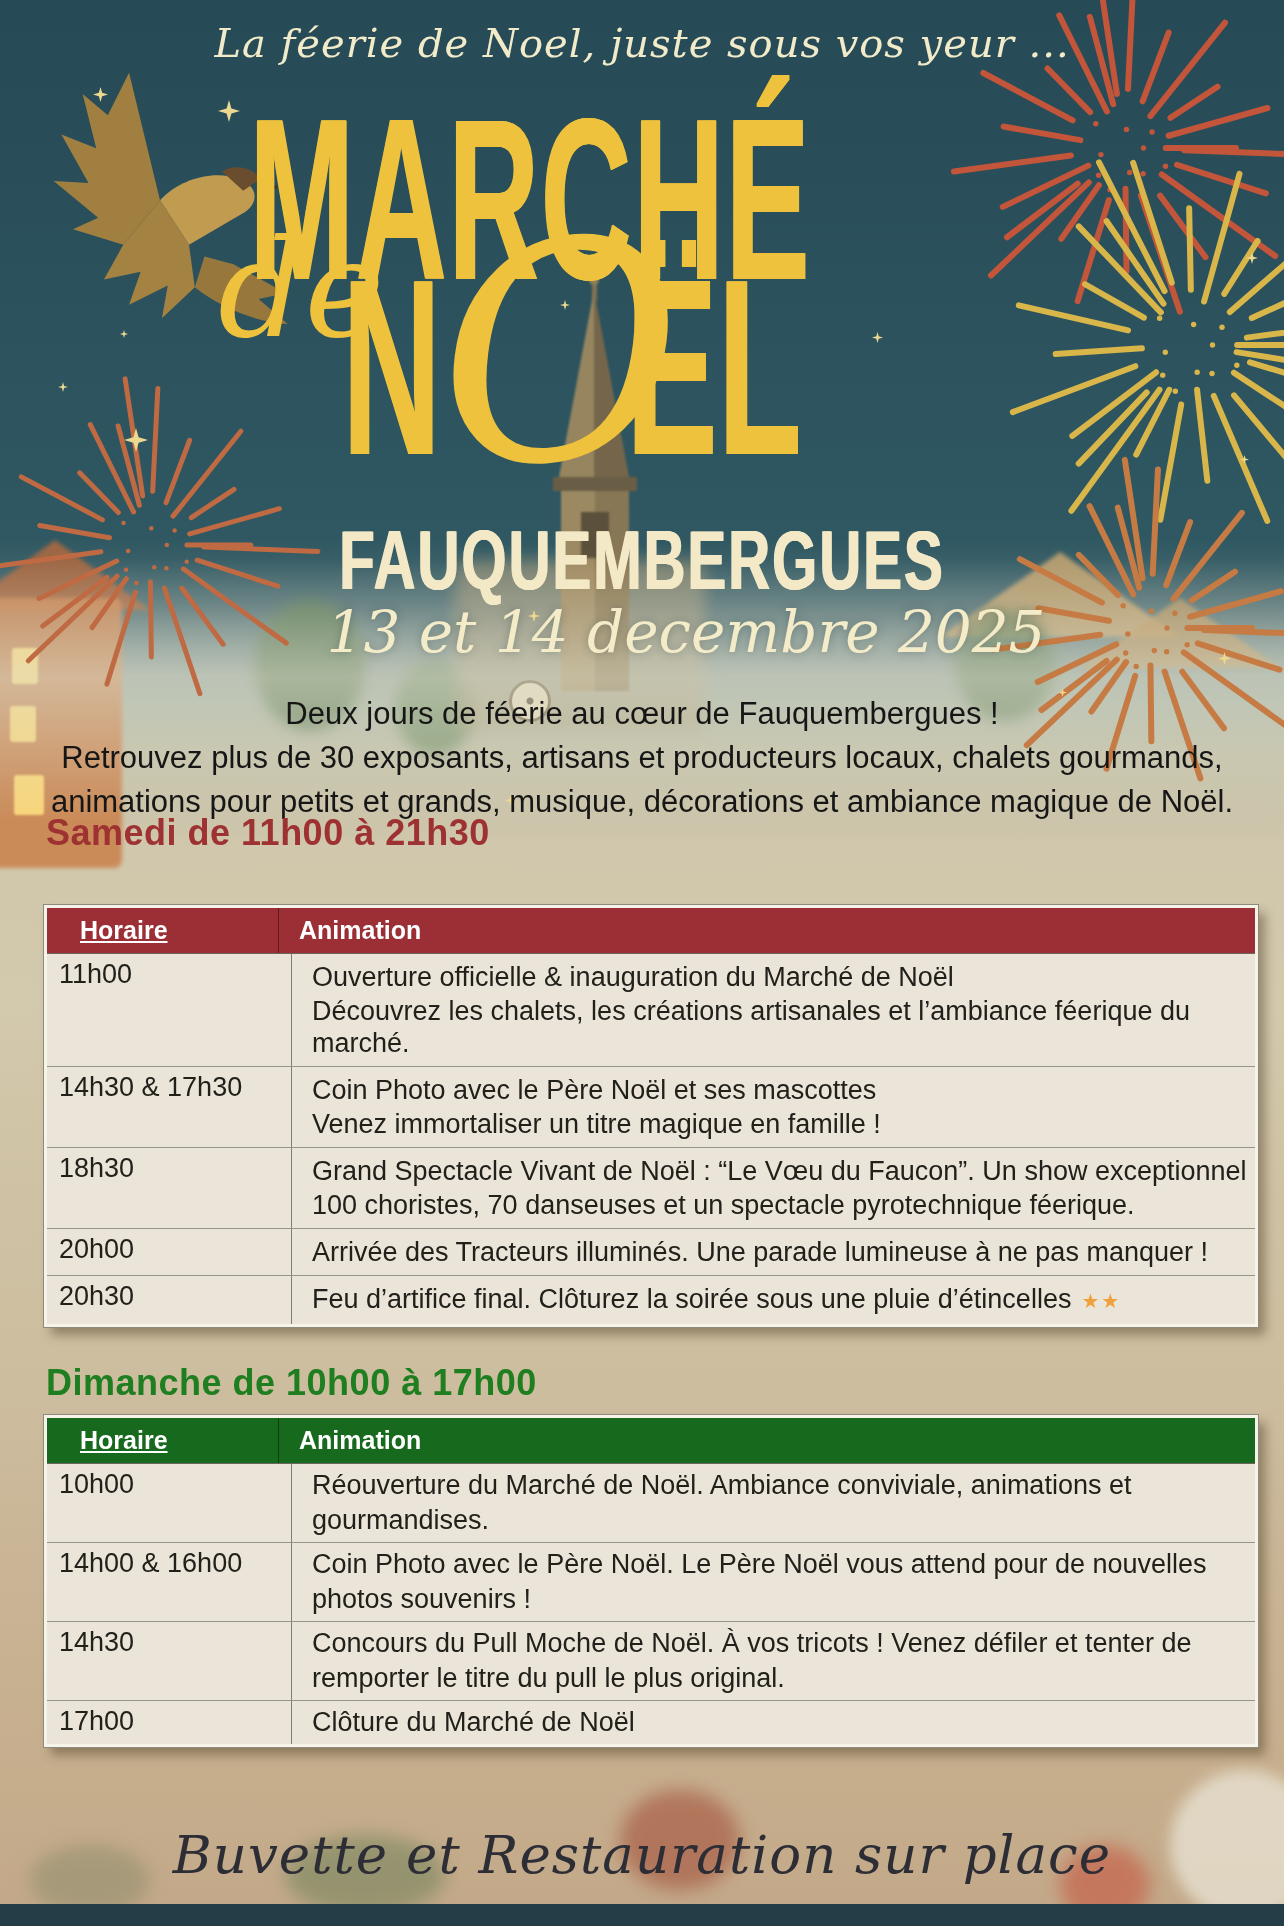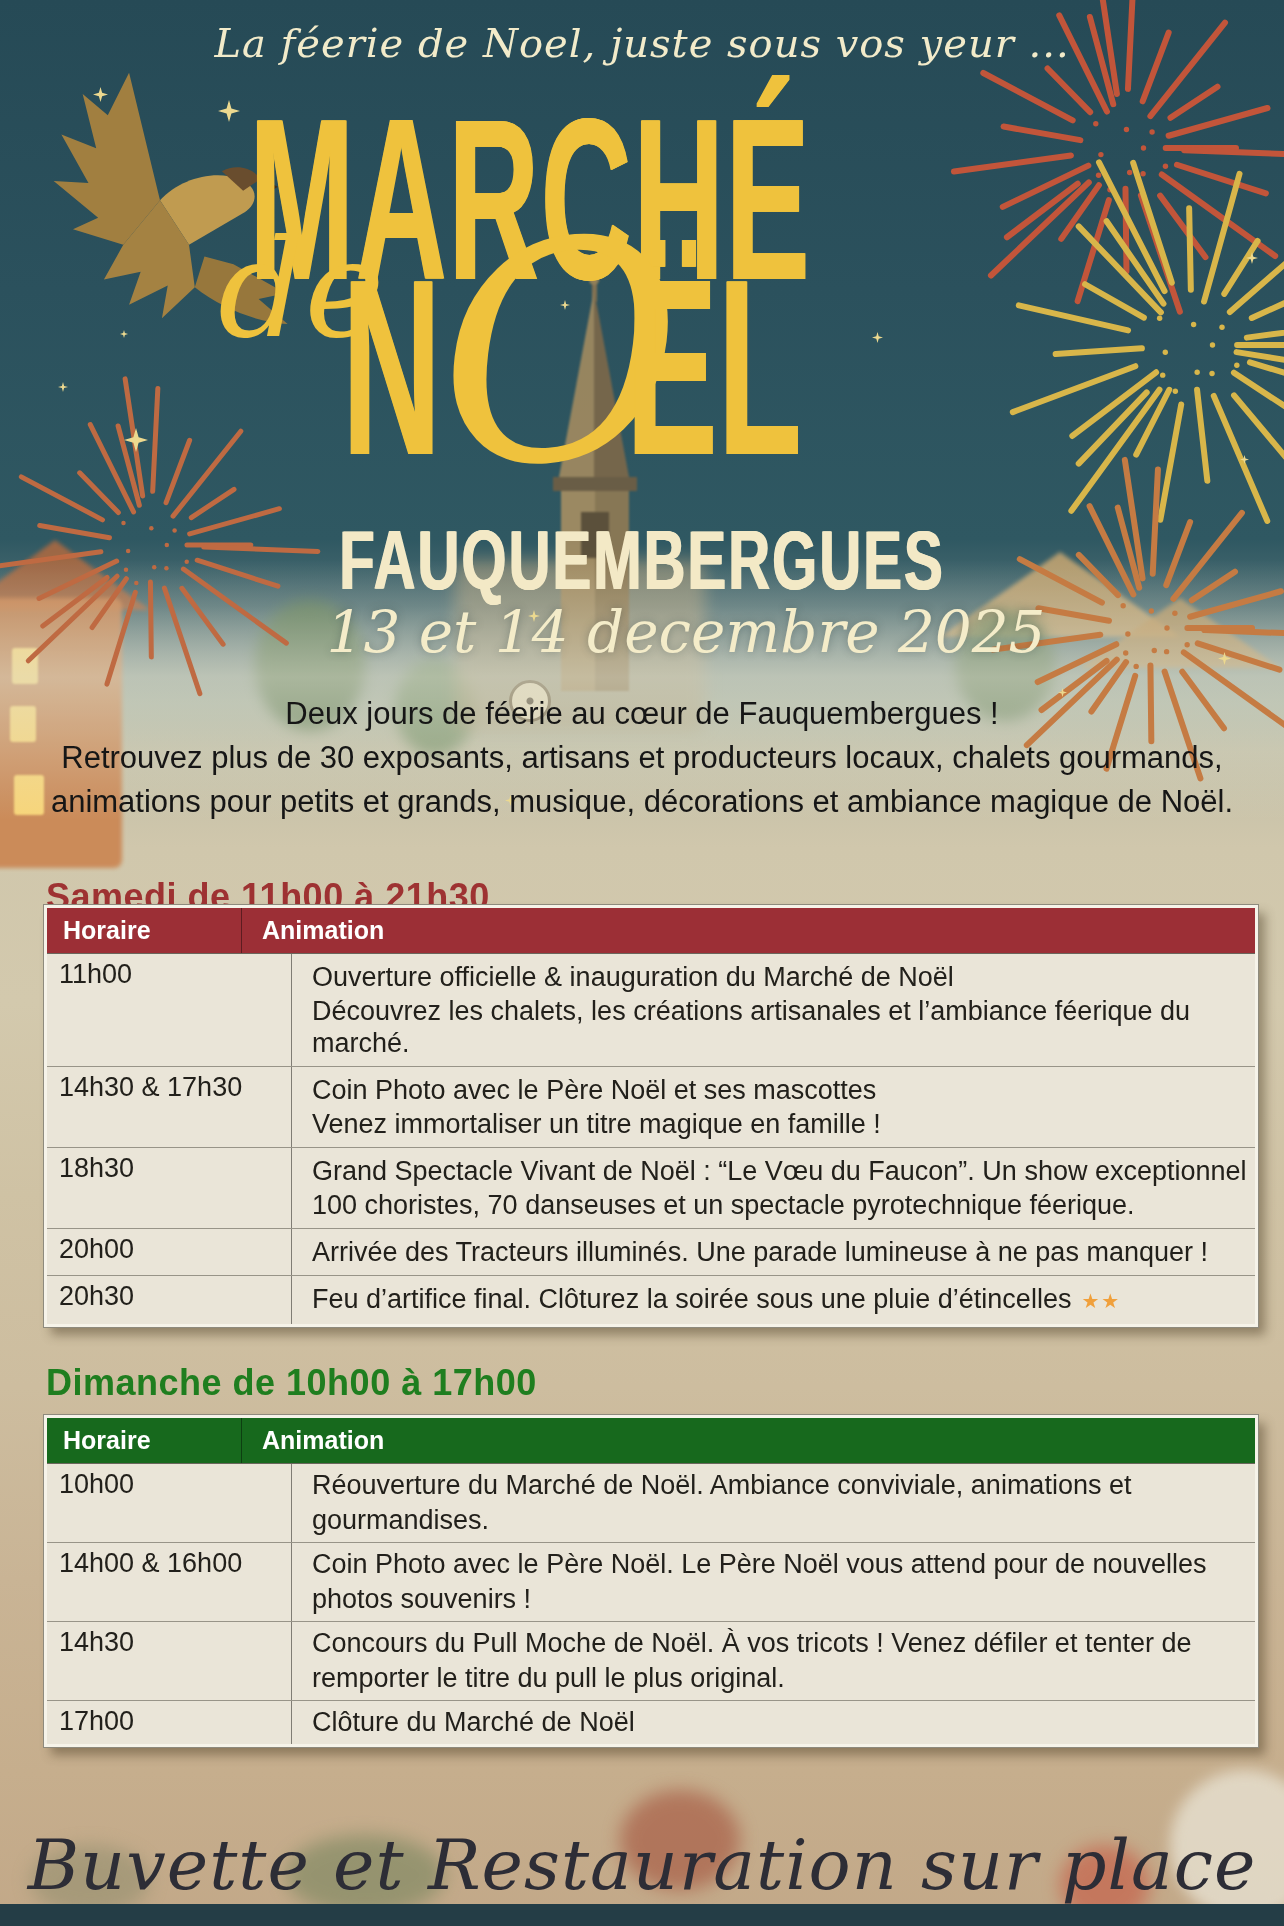--- a/index.html
+++ b/index.html
@@ -66,47 +66,47 @@
     transform:translateX(-50%) scaleX(0.69);
     text-shadow:1px 0 currentColor,-1px 0 currentColor;}
   .dates{position:absolute;top:598px;left:0;width:100%;text-align:center;
     font-family:"DejaVu Serif",serif;font-style:italic;font-size:58px;color:#f4ecc9;
     text-shadow:0 0 8px rgba(40,60,60,.35);margin-left:44px;}
   .intro{position:absolute;top:692px;left:0;width:100%;text-align:center;
     font-size:31px;line-height:44px;color:#161616;}
 
   
   .h-sat,.h-sun{position:absolute;left:46px;font-size:36px;font-weight:700;letter-spacing:.5px;}
-  .h-sat{top:876px;color:#9e3232;}
+  .h-sat{top:812px;color:#9e3232;}
   .h-sun{top:1362px;color:#1f7e1f;}
 
   
   .sched-table{position:absolute;left:44px;width:1208px;background:#eae5d8;z-index:4;
     border:3px solid #f6f3e9;box-shadow:0 0 0 1px #8e8a7d, 7px 8px 10px rgba(70,55,30,.45);}
   .sat{top:905px;}
   .sun{top:1415px;}
   .sched-header{display:flex;color:#fff;font-weight:700;font-size:25px;}
   .sat .sched-header{background:#9c2f36;}
   .sun .sched-header{background:#17691d;}
-  .sched-header .col-time{width:195px;padding:8px 0 8px 16px;border-right:1px solid rgba(0,0,0,.4);box-sizing:border-box;}
+  .sched-header .col-time{width:232px;padding:8px 0 8px 33px;border-right:1px solid rgba(0,0,0,.4);box-sizing:border-box;text-decoration:underline;}
   .sched-header .col-anim{flex:1;padding:8px 0 8px 20px;}
   .sched-row{display:flex;border-top:1px solid #989488;}
   .sched-row:first-child{border-top:1px solid #6a665c;}
   .cell{font-size:27px;color:#22201b;box-sizing:border-box;padding:5px 0;}
   .cell.time{width:245px;padding-left:12px;border-right:1px solid #807d74;}
   .cell.anim{flex:1;min-width:0;padding-left:20px;padding-right:6px;overflow:hidden;}
   .line{line-height:32px;margin:2px 0;}
   .line + .line{}
   .sun .line{line-height:29px;}
   .sun .line + .line{margin-top:6px;}
   .line.clip{white-space:nowrap;overflow:hidden;}
   .sparkle{color:#f0a03c;font-size:20px;letter-spacing:2px;margin-left:10px;}
 
   .footer-script{position:absolute;top:1824px;left:0;width:100%;text-align:center;z-index:5;
-    font-family:"DejaVu Serif",serif;font-style:italic;font-size:70px;color:#2d2d36;letter-spacing:1px;}
+    font-family:"DejaVu Serif",serif;font-style:italic;font-size:53px;color:#2d2d36;letter-spacing:1px;}
 </style>
 </head>
 <body>
 
 <div class="poster">
 
   <div class="layer" id="deco-layer">
     <div class="blob house-roof"></div>
     <div class="blob house-left"></div>
     <div class="blob win win1"></div>

